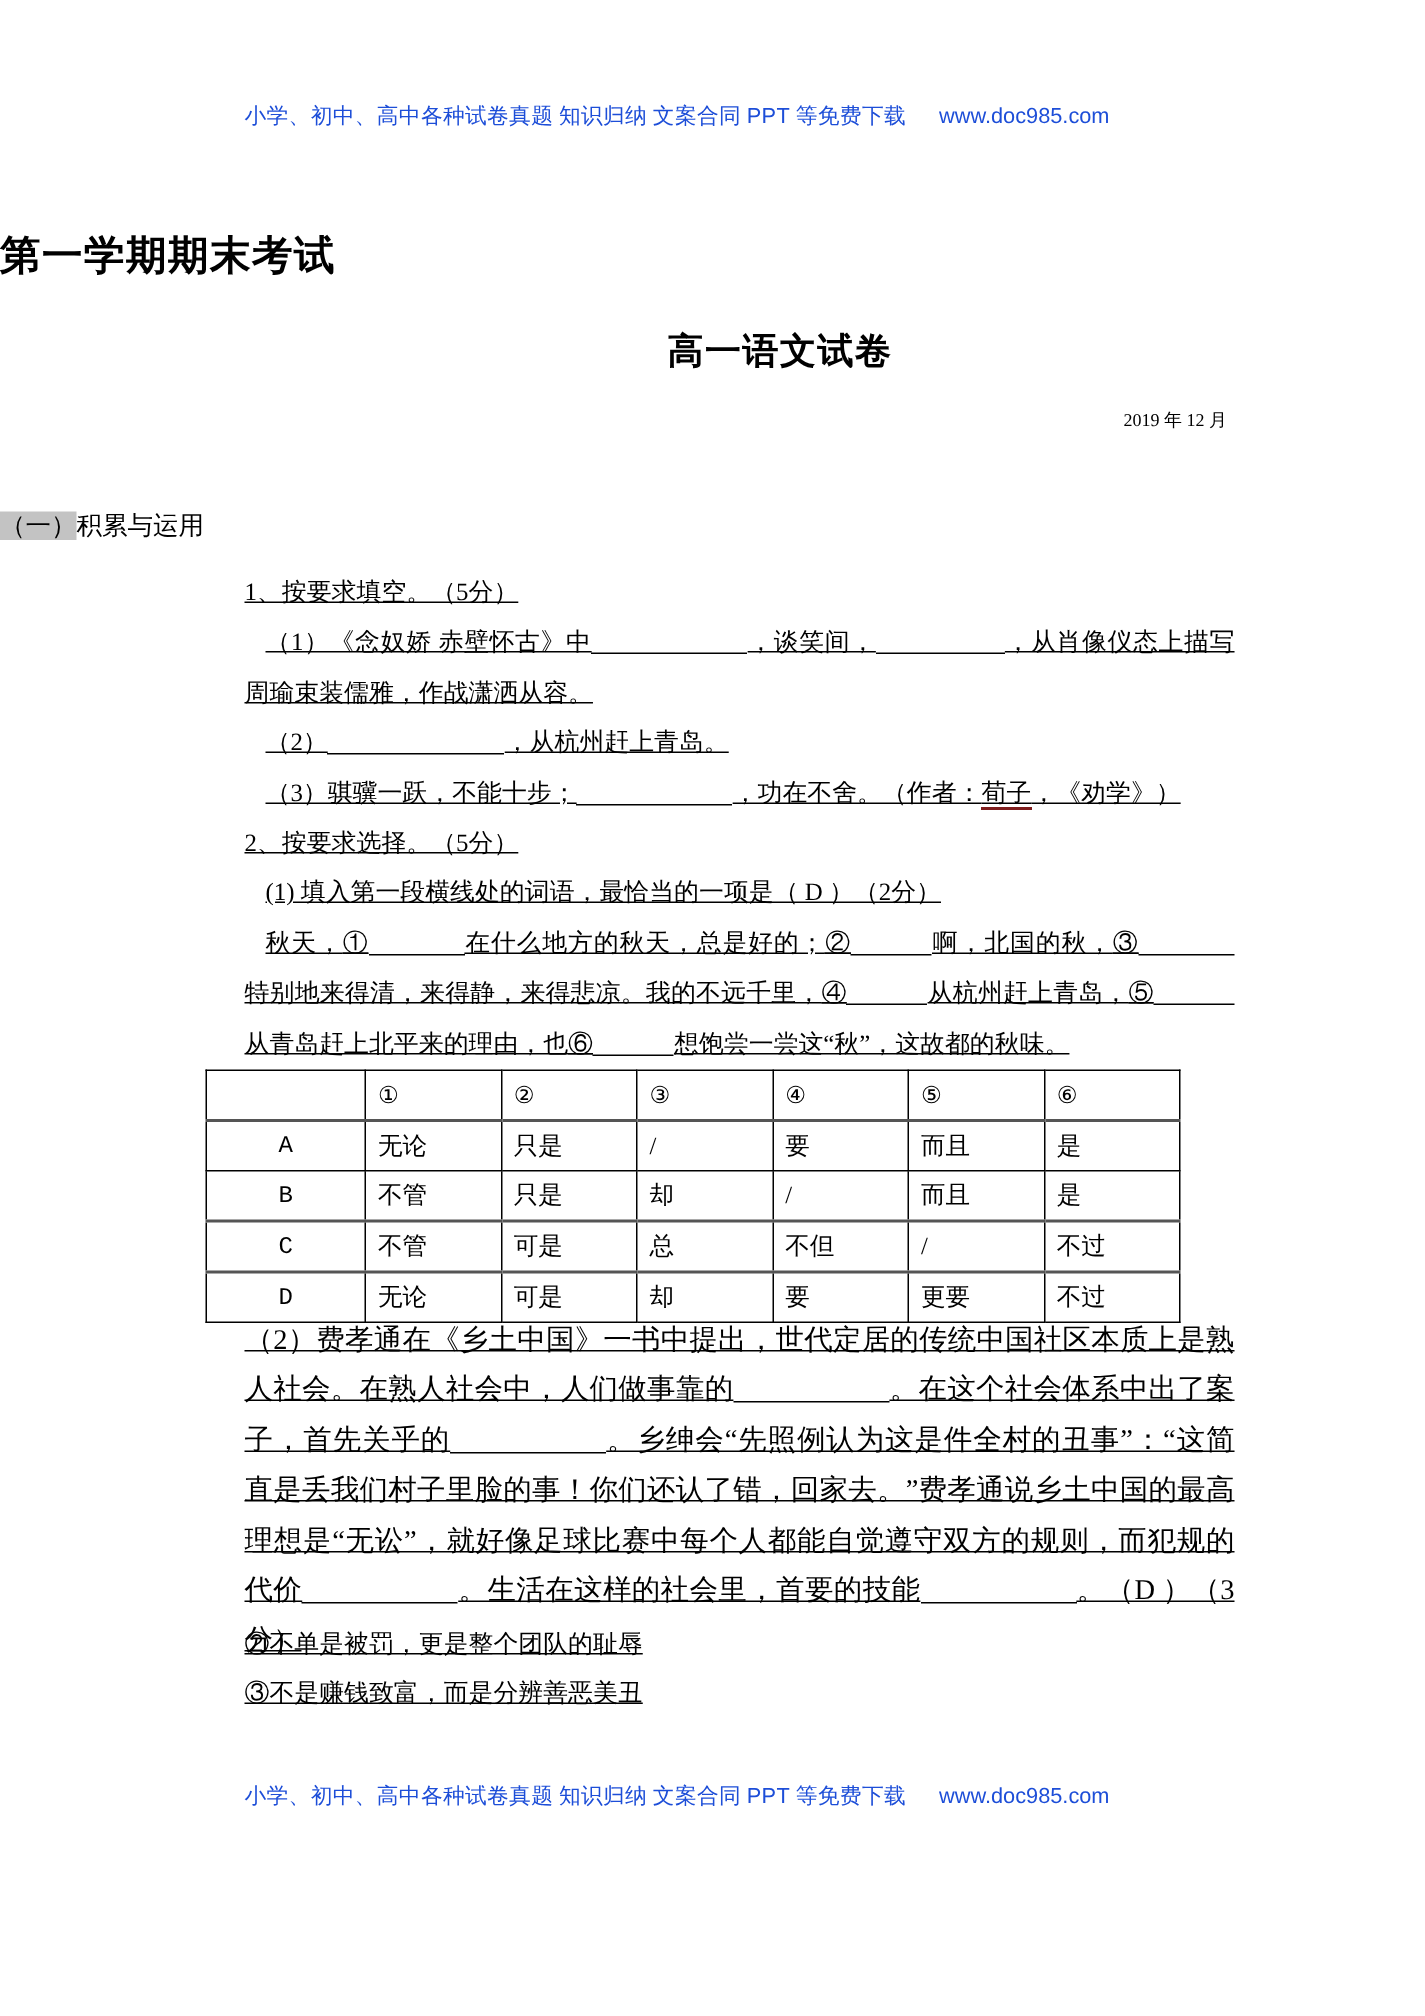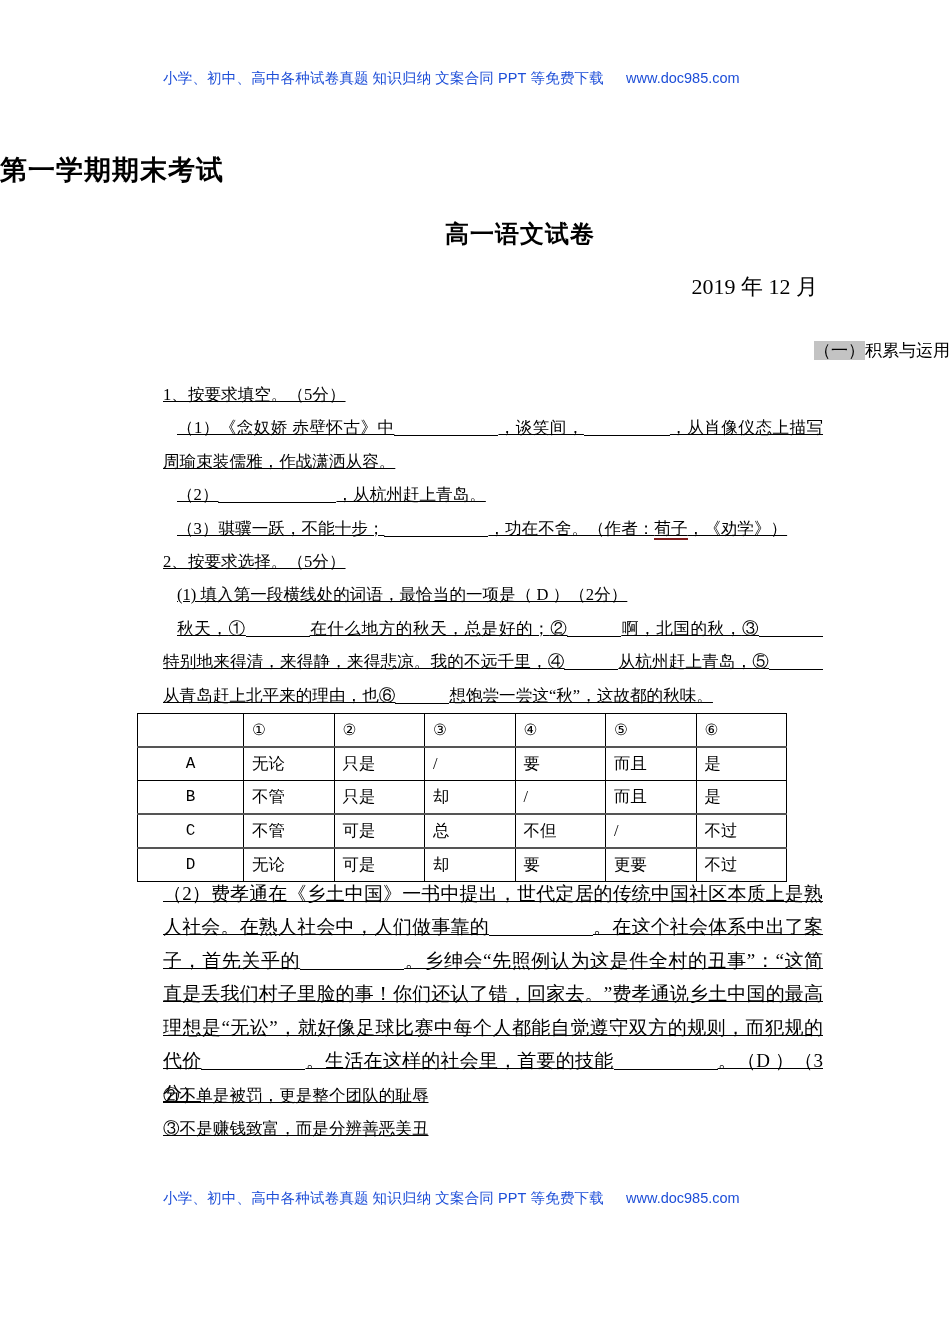--- a/index.html
+++ b/index.html
@@ -66,30 +66,30 @@
     font-weight: bold;
     letter-spacing: 1px;
     padding-left: 40px;
   }
   .doc-date {
     position: absolute;
     top: 272px;
     left: 0;
     width: 818px;
     text-align: right;
-    font-size: 22px;
+    font-size: 12px;
   }
 
   
   .section-head {
     position: absolute;
     top: 339px;
     left: 0;
     width: 950px;
-    text-align: right;
+    text-align: left;
     font-size: 17px;
   }
   .section-head .hl {
     background: #c3c3c3;
   }
 
   
   .body {
     position: absolute;
     top: 378px;

